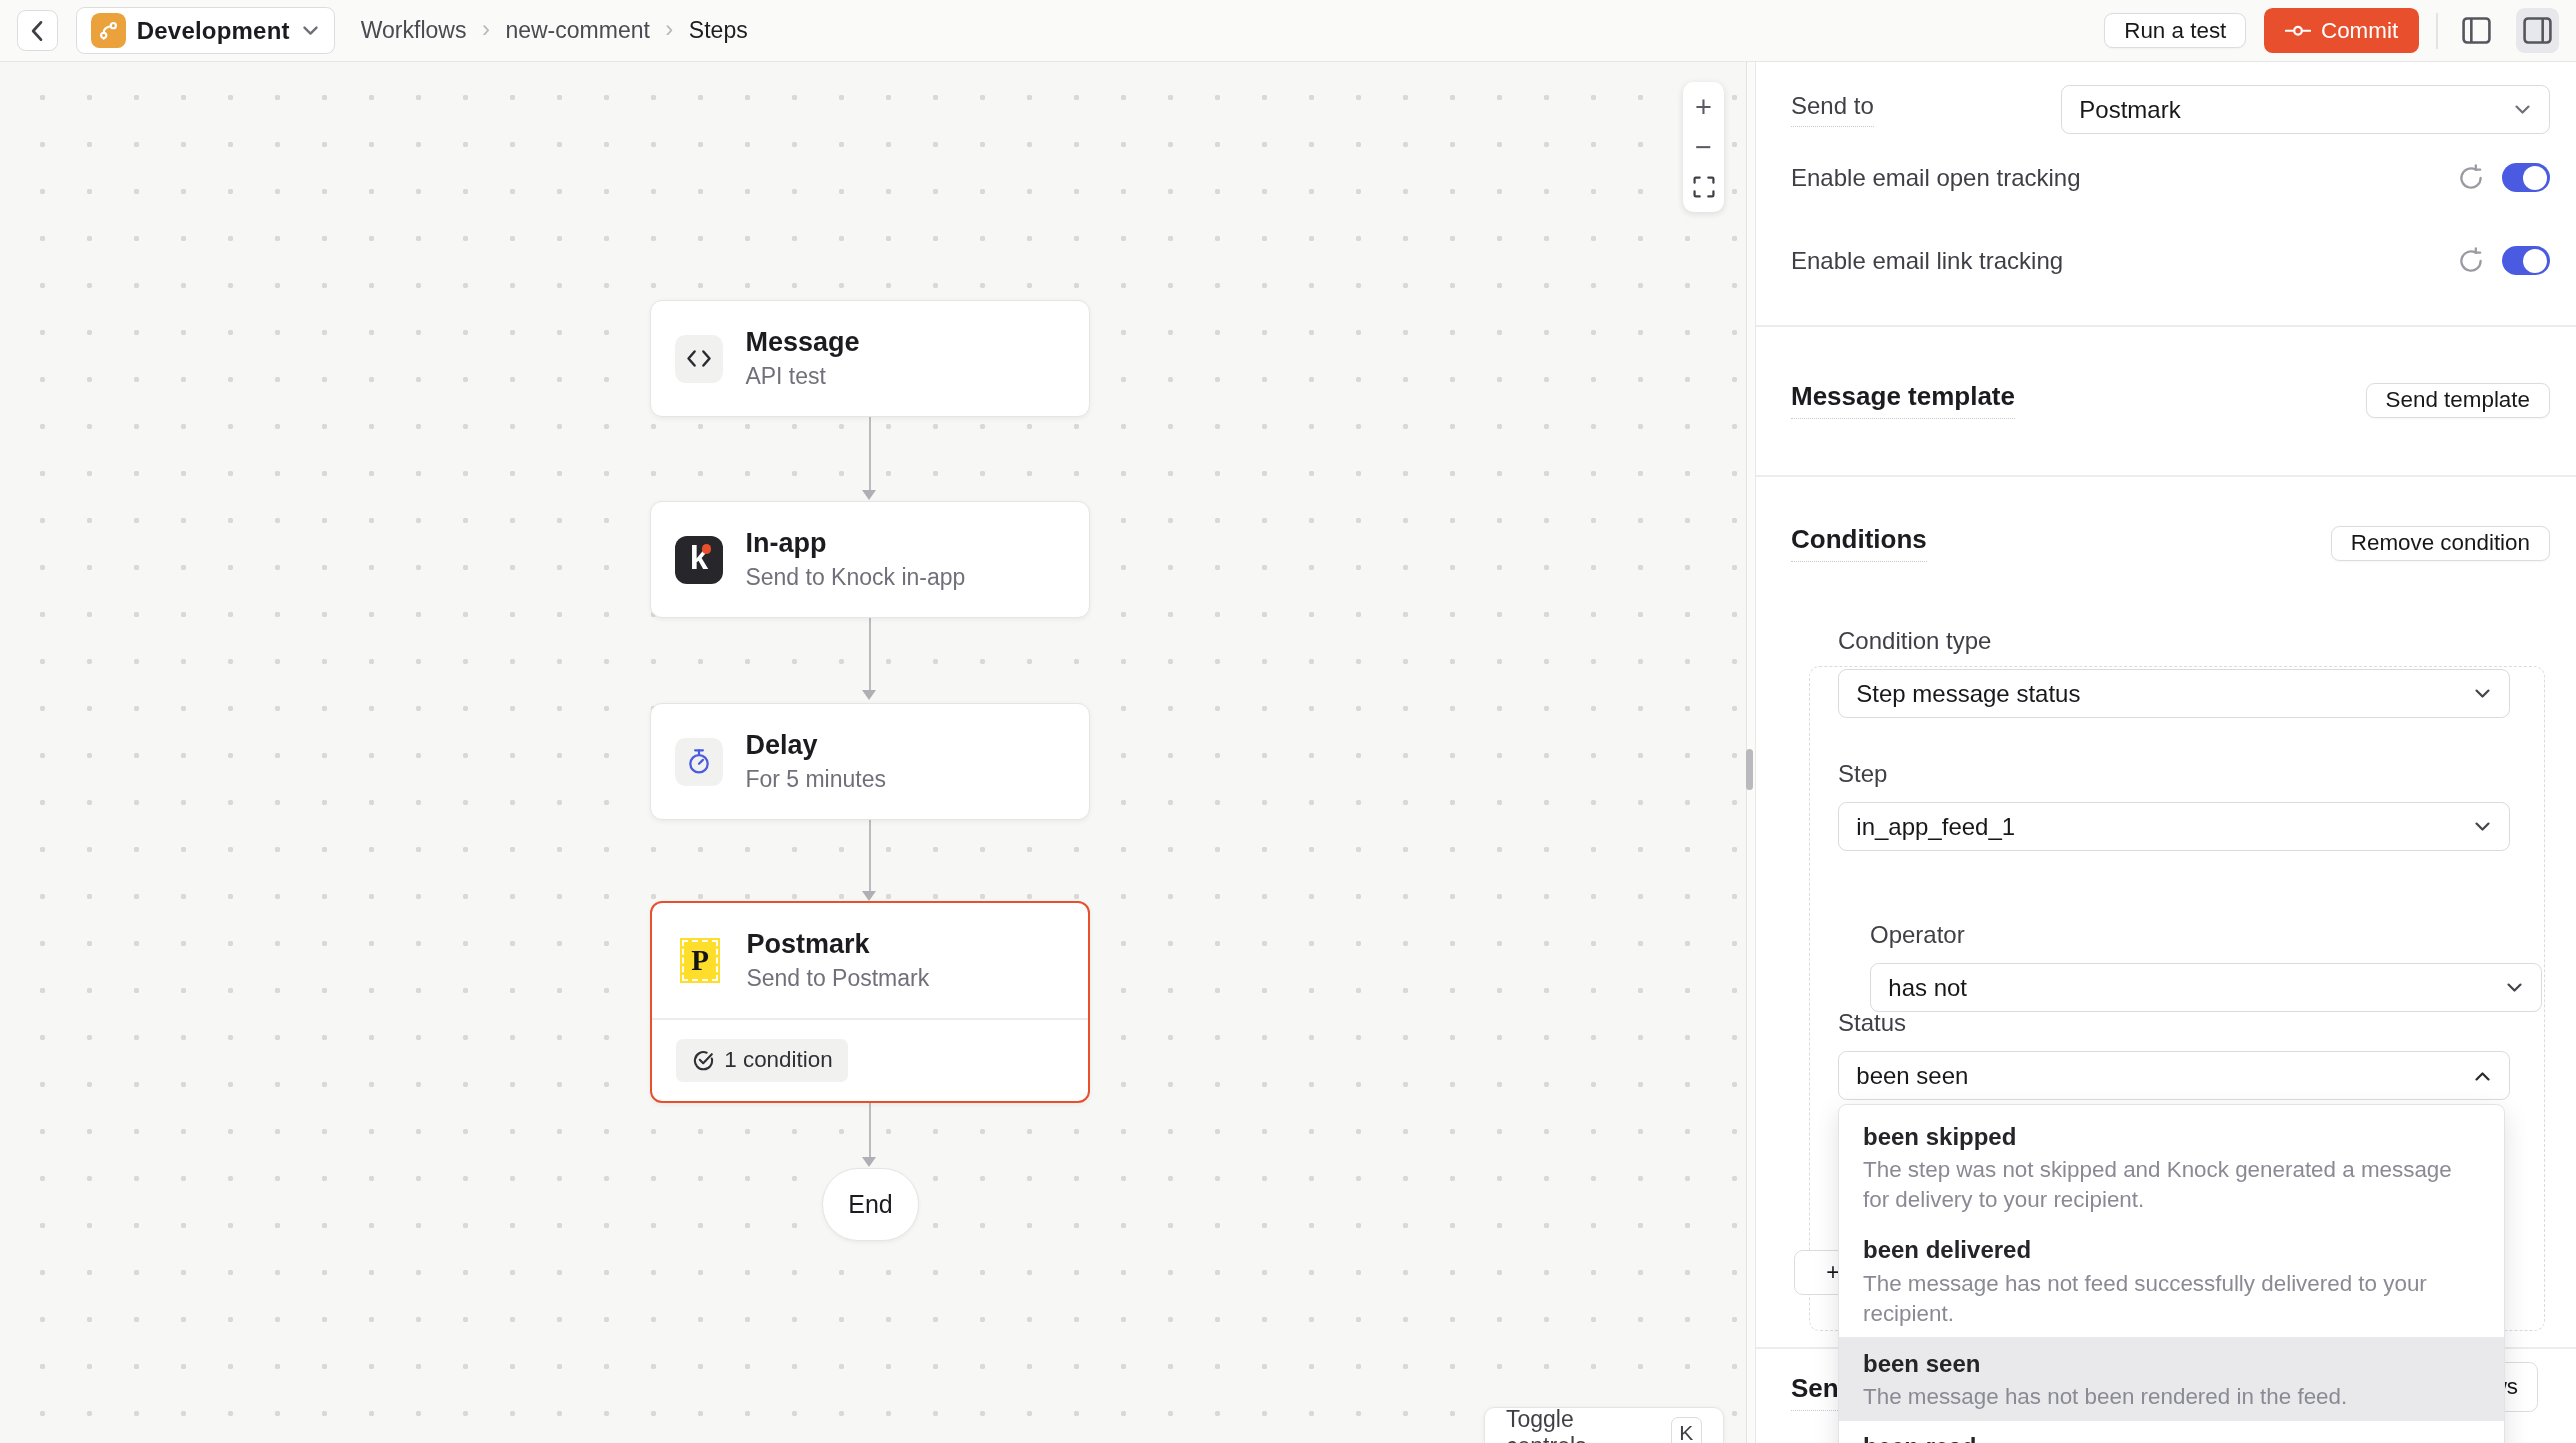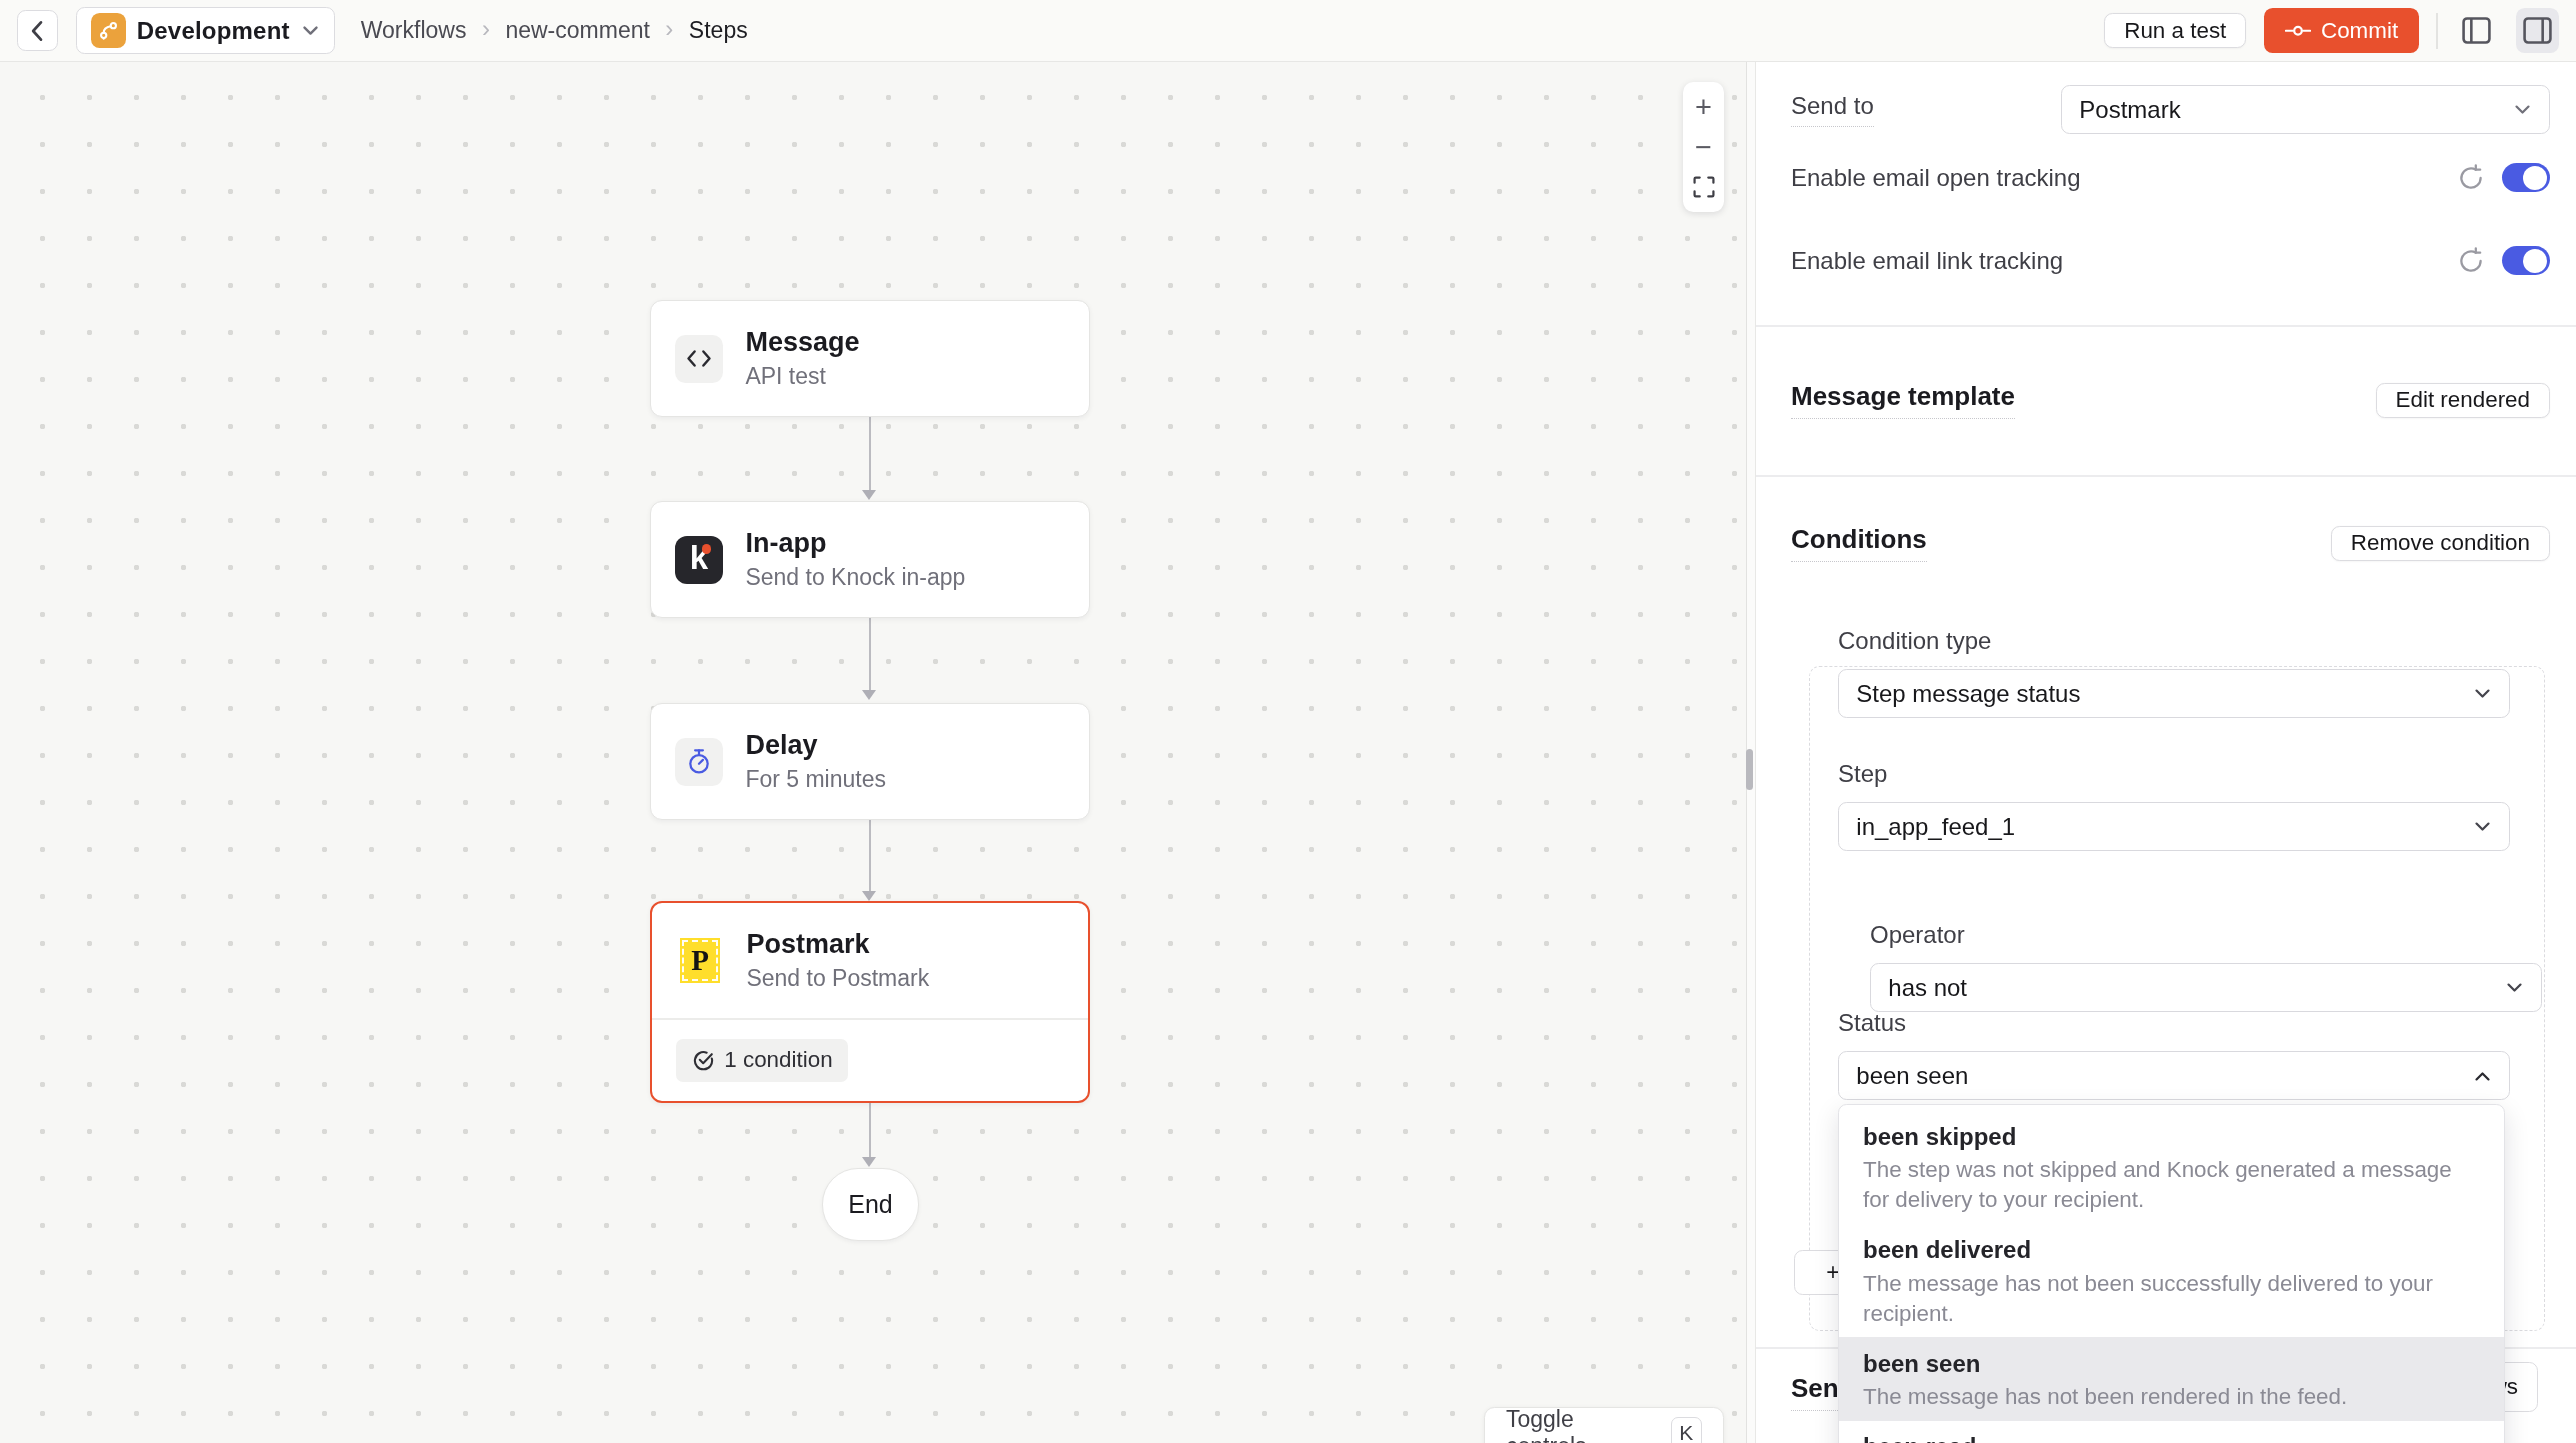--- a/index.html
+++ b/index.html
@@ -323,21 +323,21 @@
         <div class="toggle">
             <div class="knob"></div>
           </div>
       </div>
     </div>
 
     <div class="hdivider" style="top:263px;"></div>
 
     <div class="p-row" style="top:319px; display:flex; align-items:center; justify-content:space-between;">
       <span class="p-header dotted">Message template</span>
-      <button class="btn">Edit rendered</button>
+      <button class="btn">Send template</button>
     </div>
 
     <div class="hdivider" style="top:413px;"></div>
 
     <div class="p-row" style="top:462px; display:flex; align-items:center; justify-content:space-between;">
       <span class="p-header dotted">Conditions</span>
       <button class="btn">Remove condition</button>
     </div>
 
     <div class="dashed-box"></div>
@@ -397,21 +397,21 @@
     <span class="p-header dotted sw-header">Send windows</span>
     <button class="sw-btn">Edit send windows</button>
 
     <div class="dropdown">
       <div class="dd-item">
         <div class="dd-title">been skipped</div>
         <div class="dd-desc">The step was not skipped and Knock generated a message for delivery to your recipient.</div>
       </div>
       <div class="dd-item">
         <div class="dd-title">been delivered</div>
-        <div class="dd-desc">The message has not been successfully delivered to your recipient.</div>
+        <div class="dd-desc">The message has not feed successfully delivered to your recipient.</div>
       </div>
       <div class="dd-item highlight">
         <div class="dd-title">been seen</div>
         <div class="dd-desc">The message has not been rendered in the feed.</div>
       </div>
       <div class="dd-item">
         <div class="dd-title">been read</div>
       </div>
     </div>
 

